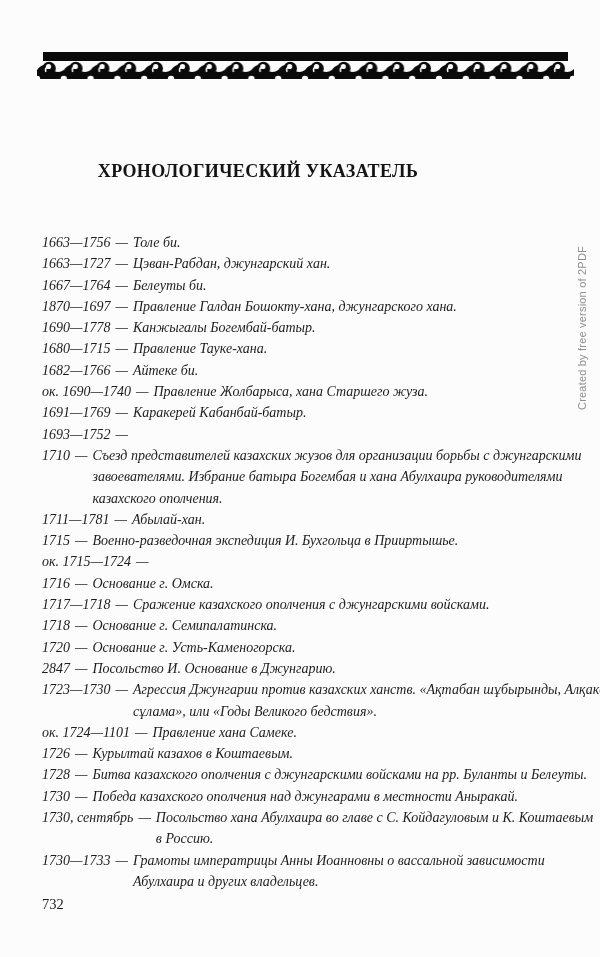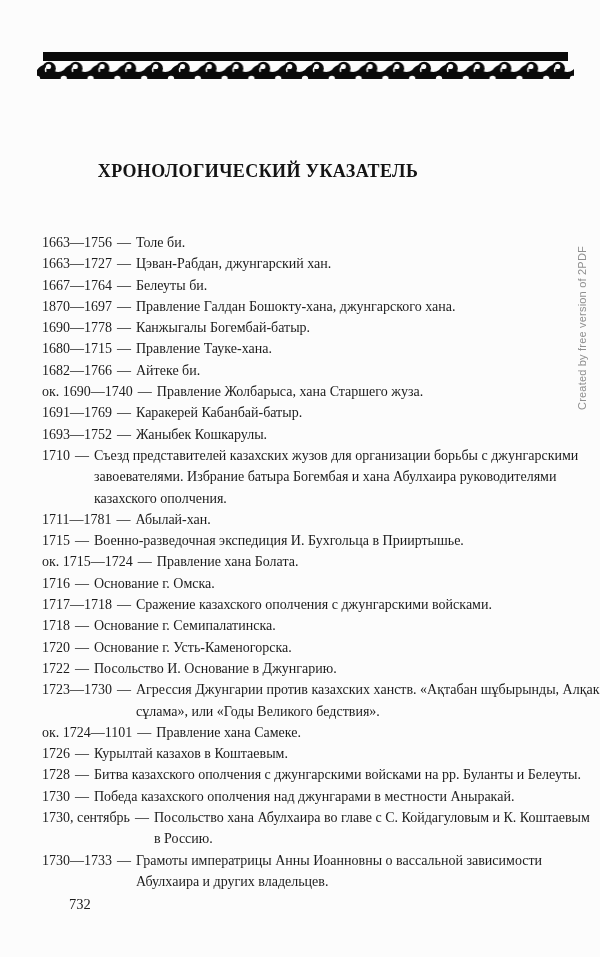--- a/index.html
+++ b/index.html
@@ -49,30 +49,29 @@
     color: #141414;
   }
   .entries {
     position: absolute;
     left: 42px;
     top: 232px;
     width: 540px;
     font-size: 14px;
     line-height: 21.3px;
   }
-  .entry { display: flex; align-items: flex-start; }
+  .entry { display: flex; align-items: flex-start; font-style: italic; }
   .entry-date { white-space: pre; }
   .entry-dash { padding: 0 5px; }
   .entry-text { white-space: pre; }
   .page-number {
     position: absolute;
     left: 42px;
     top: 896px;
     font-size: 14.5px;
-    margin-left: 27px;
   }
   .watermark {
     position: absolute;
     left: 576px;
     top: 215px;
     height: 195px;
     writing-mode: vertical-rl;
     transform: rotate(180deg);
     font-family: "Liberation Sans", sans-serif;
     font-size: 11px;
@@ -155,21 +154,20 @@
 
   <div class="entry">
     <span class="entry-date">1691—1769</span>
     <span class="entry-dash">—</span>
     <span class="entry-text">Каракерей Кабанбай-батыр.</span>
   </div>
 
   <div class="entry">
     <span class="entry-date">1693—1752</span>
     <span class="entry-dash">—</span>
-    <span class="entry-text">Жаныбек Кошкарулы.</span>
   </div>
 
   <div class="entry">
     <span class="entry-date">1710</span>
     <span class="entry-dash">—</span>
     <span class="entry-text">Съезд представителей казахских жузов для организации борьбы с джунгарскими
 завоевателями. Избрание батыра Богембая и хана Абулхаира руководителями
 казахского ополчения.</span>
   </div>
 
@@ -181,21 +179,20 @@
 
   <div class="entry">
     <span class="entry-date">1715</span>
     <span class="entry-dash">—</span>
     <span class="entry-text">Военно-разведочная экспедиция И. Бухгольца в Прииртышье.</span>
   </div>
 
   <div class="entry">
     <span class="entry-date">ок. 1715—1724</span>
     <span class="entry-dash">—</span>
-    <span class="entry-text">Правление хана Болата.</span>
   </div>
 
   <div class="entry">
     <span class="entry-date">1716</span>
     <span class="entry-dash">—</span>
     <span class="entry-text">Основание г. Омска.</span>
   </div>
 
   <div class="entry">
     <span class="entry-date">1717—1718</span>
@@ -209,21 +206,21 @@
     <span class="entry-text">Основание г. Семипалатинска.</span>
   </div>
 
   <div class="entry">
     <span class="entry-date">1720</span>
     <span class="entry-dash">—</span>
     <span class="entry-text">Основание г. Усть-Каменогорска.</span>
   </div>
 
   <div class="entry">
-    <span class="entry-date">1722</span>
+    <span class="entry-date">2847</span>
     <span class="entry-dash">—</span>
     <span class="entry-text">Посольство И. Основание в Джунгарию.</span>
   </div>
 
   <div class="entry">
     <span class="entry-date">1723—1730</span>
     <span class="entry-dash">—</span>
     <span class="entry-text">Агрессия Джунгарии против казахских ханств. «Ақтабан шұбырынды, Алқакөл
 сұлама», или «Годы Великого бедствия».</span>
   </div>

